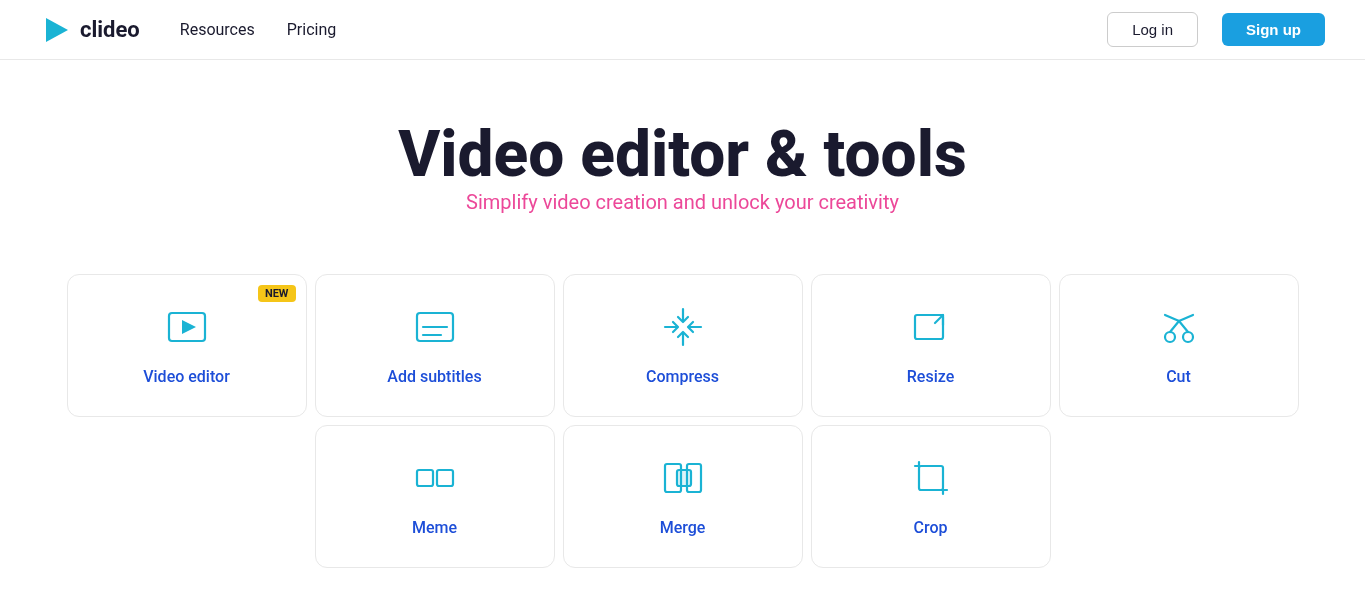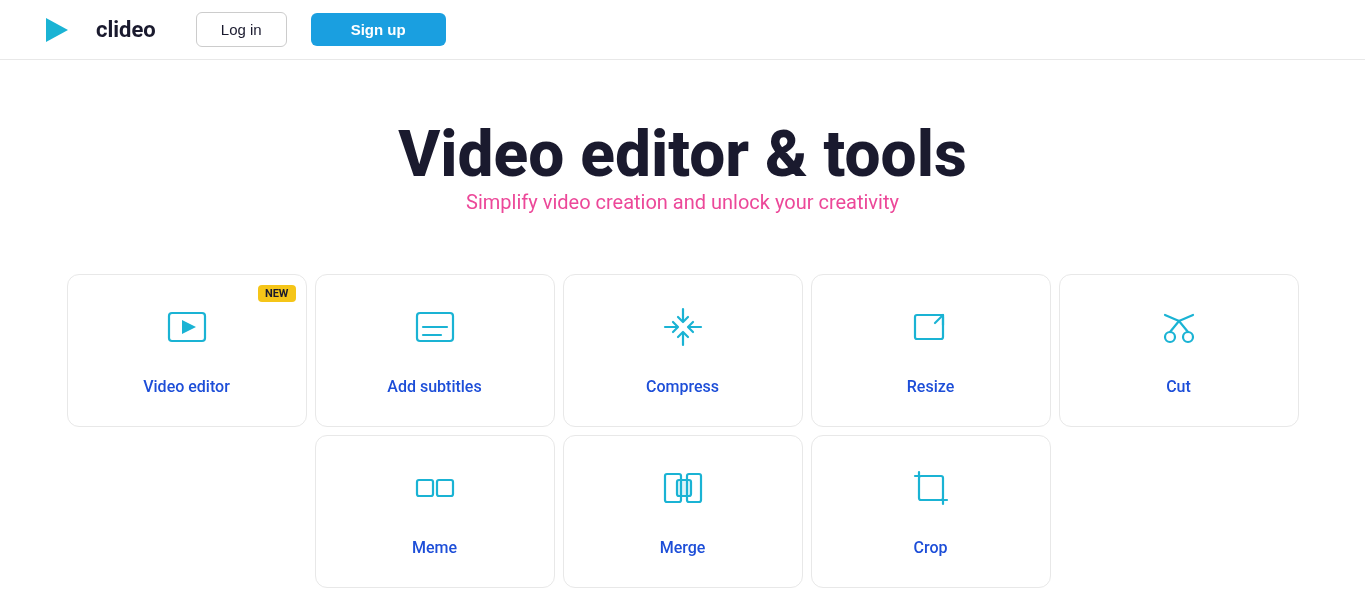--- a/index.html
+++ b/index.html
@@ -9,21 +9,21 @@
     nav {
       display: flex;
       align-items: center;
       padding: 0 40px;
       height: 60px;
       border-bottom: 1px solid #e8e8e8;
     }
     .nav-logo {
       display: flex;
       align-items: center;
-      gap: 24px;
+      gap: 8px;
       margin-right: 40px;
       text-decoration: none;
     }
     .nav-logo-text {
       font-size: 22px;
       font-weight: 700;
       color: #1a1a2e;
     }
     .nav-links {
       display: flex;
@@ -44,21 +44,21 @@
     .btn-login {
       padding: 8px 24px;
       border: 1px solid #ccc;
       border-radius: 6px;
       background: #fff;
       font-size: 15px;
       cursor: pointer;
       color: #1a1a2e;
     }
     .btn-signup {
-      padding: 8px 40px;
+      padding: 8px 24px;
       border: none;
       border-radius: 6px;
       background: #1a9fe0;
       font-size: 15px;
       cursor: pointer;
       color: #fff;
       font-weight: 600;
     }
 
     
@@ -94,21 +94,21 @@
       justify-content: center;
       background: #fff;
       border: 1px solid #e8e8e8;
       border-radius: 12px;
       padding: 30px 20px;
       cursor: pointer;
       position: relative;
       min-width: 200px;
       flex: 1;
       max-width: 240px;
-      gap: 24px;
+      gap: 14px;
       transition: box-shadow 0.2s;
     }
     .tool-label {
       font-size: 16px;
       color: #1d4ed8;
       font-weight: 500;
     }
     .new-badge {
       position: absolute;
       top: 10px;
@@ -136,20 +136,24 @@
 </head>
 <body>
 
 <nav>
   <a class="nav-logo" href="#">
     <svg class="logo-play" viewBox="0 0 32 32">
       <polygon points="6,4 28,16 6,28" fill="#1ab3d4"></polygon>
     </svg>
     <span class="nav-logo-text">clideo</span>
   </a>
+  <div class="nav-links">
+    <a class="nav-link" href="#">Resources</a>
+    <a class="nav-link" href="#">Pricing</a>
+  </div>
   <div class="nav-actions">
     <button class="btn-login">Log in</button>
     <button class="btn-signup">Sign up</button>
   </div>
 </nav>
 
 <section class="hero">
   <h1 class="hero-title">Video editor &amp; tools</h1>
   <p class="hero-subtitle">Simplify video creation and unlock your creativity</p>
 </section>

